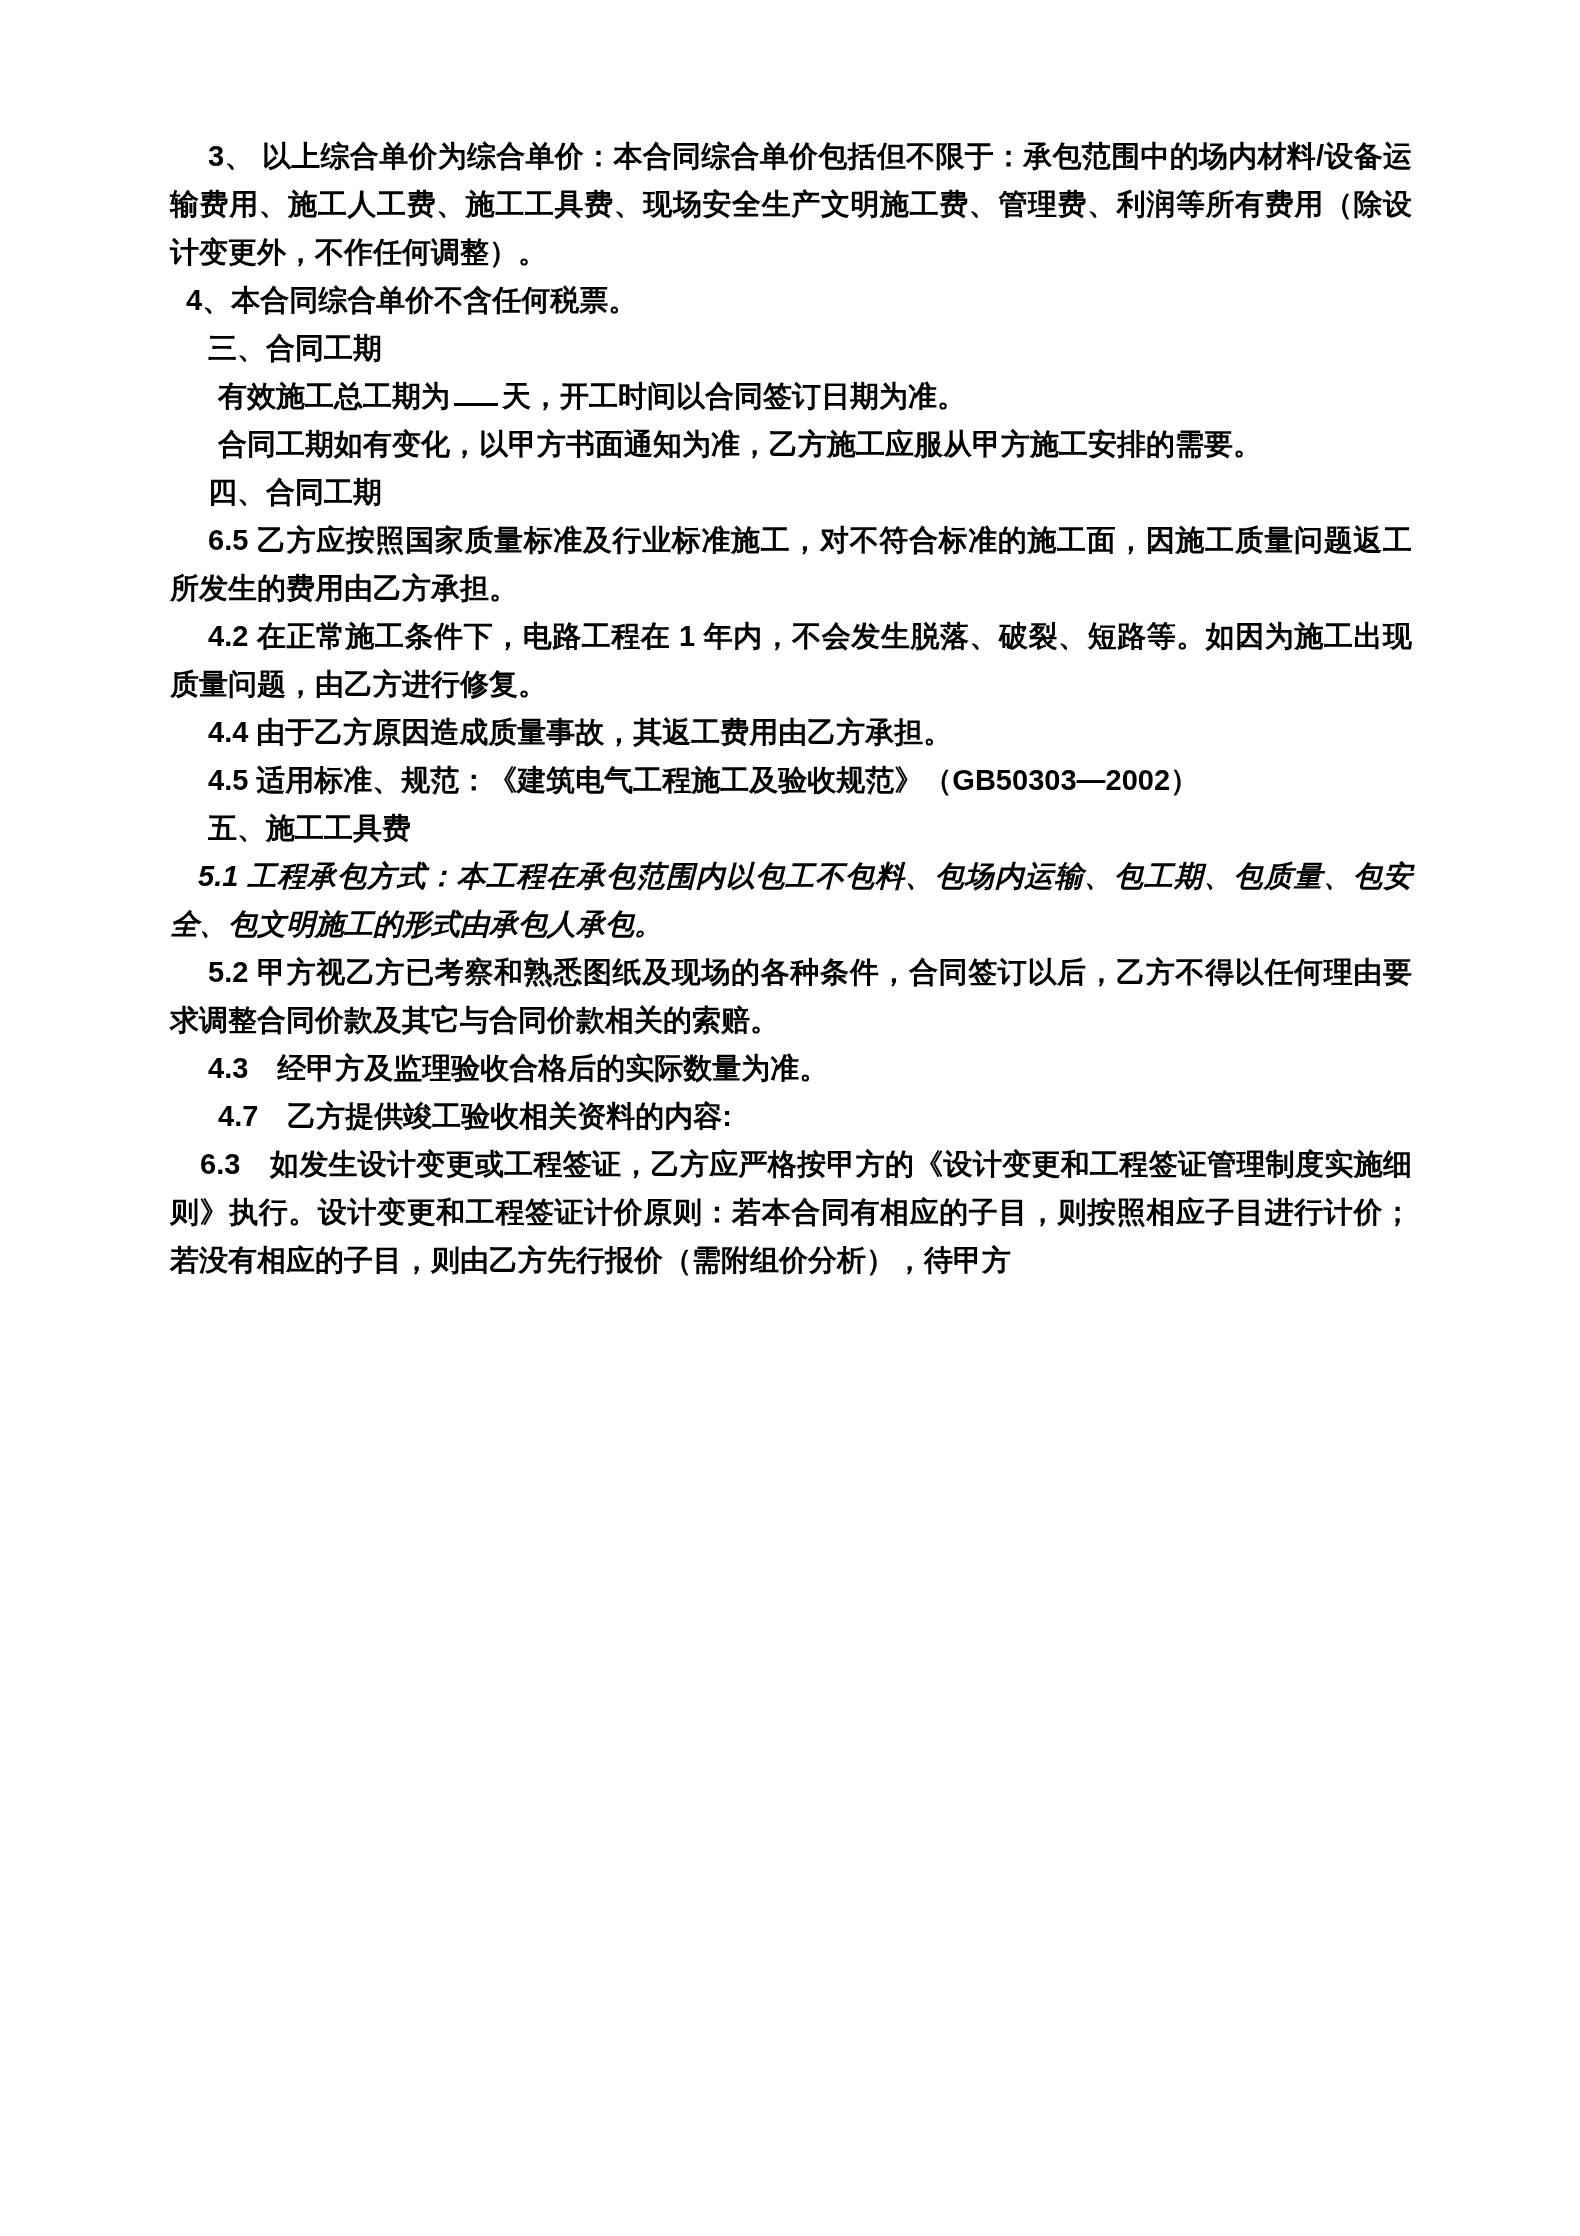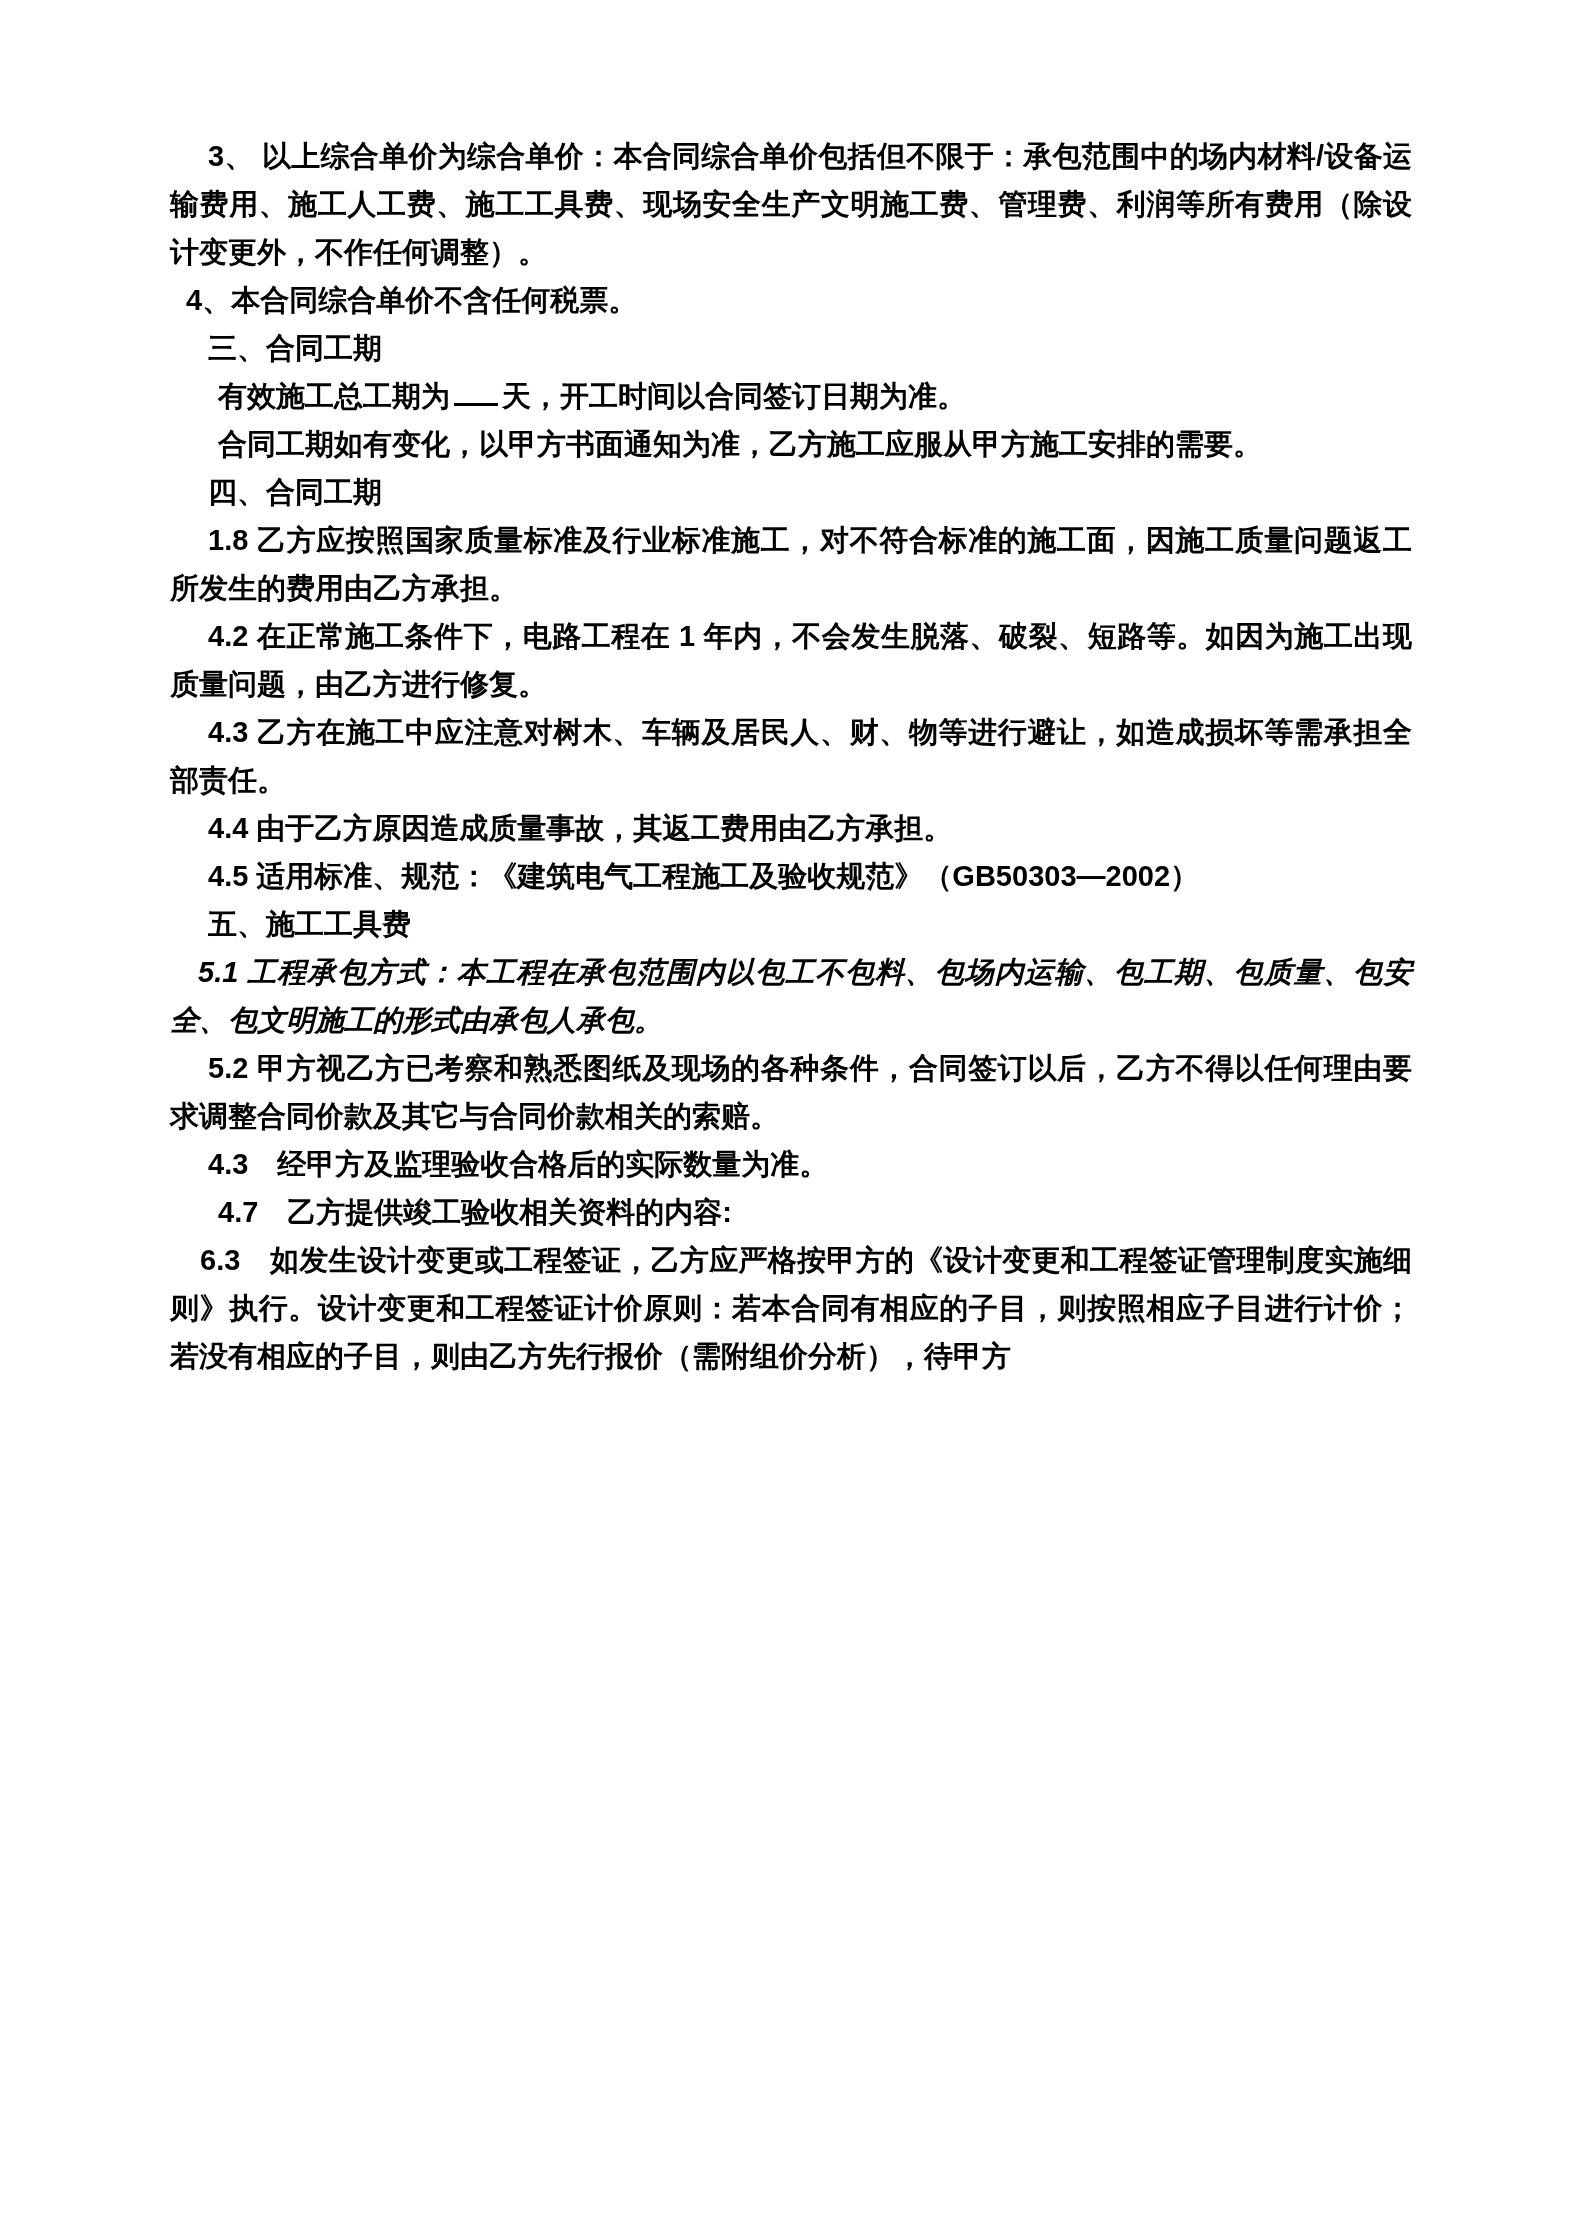--- a/index.html
+++ b/index.html
@@ -57,25 +57,24 @@
     <p class="ti-16">4、本合同综合单价不含任何税票。</p>
 
     <p class="ti-38 heading">三、合同工期</p>
 
     <p class="ti-48"><span>有效施工总工期为</span><span class="blank"></span><span>天，开工时间以合同签订日期为准。</span></p>
 
     <p class="ti-48">合同工期如有变化，以甲方书面通知为准，乙方施工应服从甲方施工安排的需要。</p>
 
     <p class="ti-38 heading">四、合同工期</p>
 
-    <p class="ti-38">1.8 乙方应按照国家质量标准及行业标准施工，对不符合标准的施工面，因施工质量问题返工所发生的费用由乙方承担。</p>
+    <p class="ti-38">6.5 乙方应按照国家质量标准及行业标准施工，对不符合标准的施工面，因施工质量问题返工所发生的费用由乙方承担。</p>
 
     <p class="ti-38">4.2 在正常施工条件下，电路工程在 1 年内，不会发生脱落、破裂、短路等。如因为施工出现质量问题，由乙方进行修复。</p>
 
-    <p class="ti-38">4.3 乙方在施工中应注意对树木、车辆及居民人、财、物等进行避让，如造成损坏等需承担全部责任。</p>
 
     <p class="ti-38">4.4 由于乙方原因造成质量事故，其返工费用由乙方承担。</p>
 
     <p class="ti-38">4.5 适用标准、规范：《建筑电气工程施工及验收规范》（GB50303—2002）</p>
 
     <p class="ti-38 heading">五、施工工具费</p>
 
     <p class="pad-10">5.1 工程承包方式：本工程在承包范围内以包工不包料、包场内运输、包工期、包质量、包安全、包文明施工的形式由承包人承包。</p>
 
     <p class="ti-38">5.2 甲方视乙方已考察和熟悉图纸及现场的各种条件，合同签订以后，乙方不得以任何理由要求调整合同价款及其它与合同价款相关的索赔。</p>

